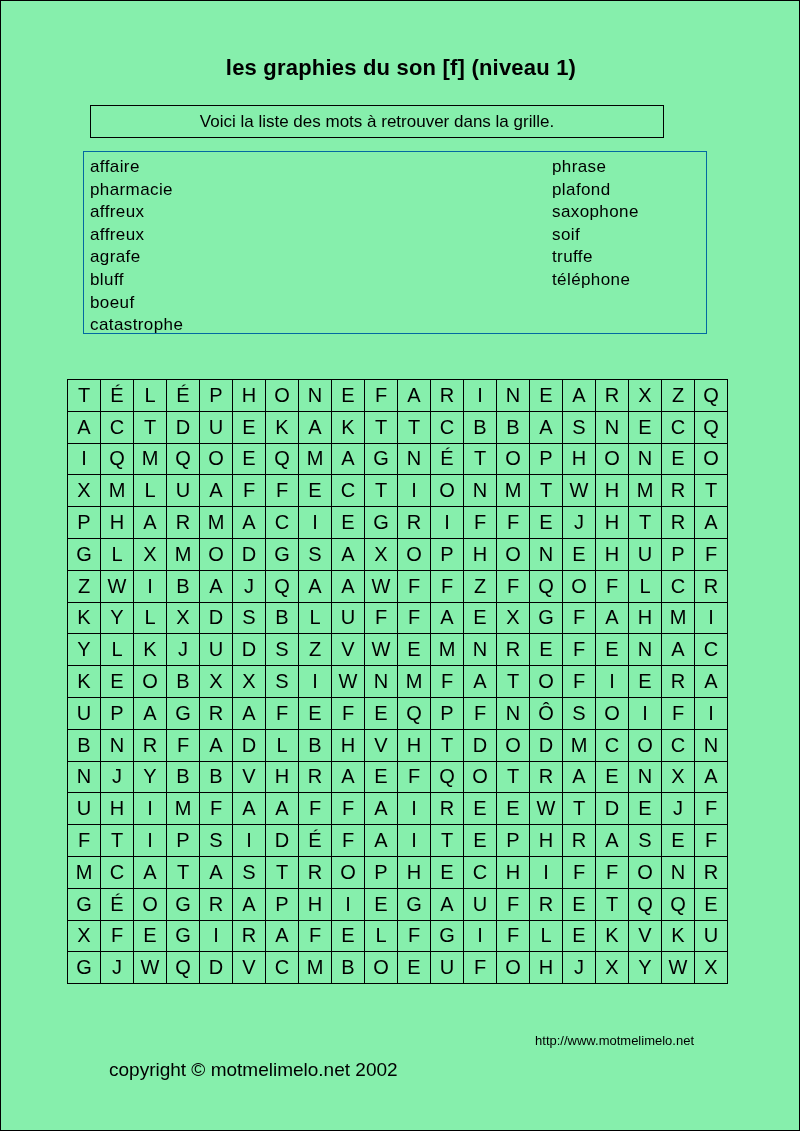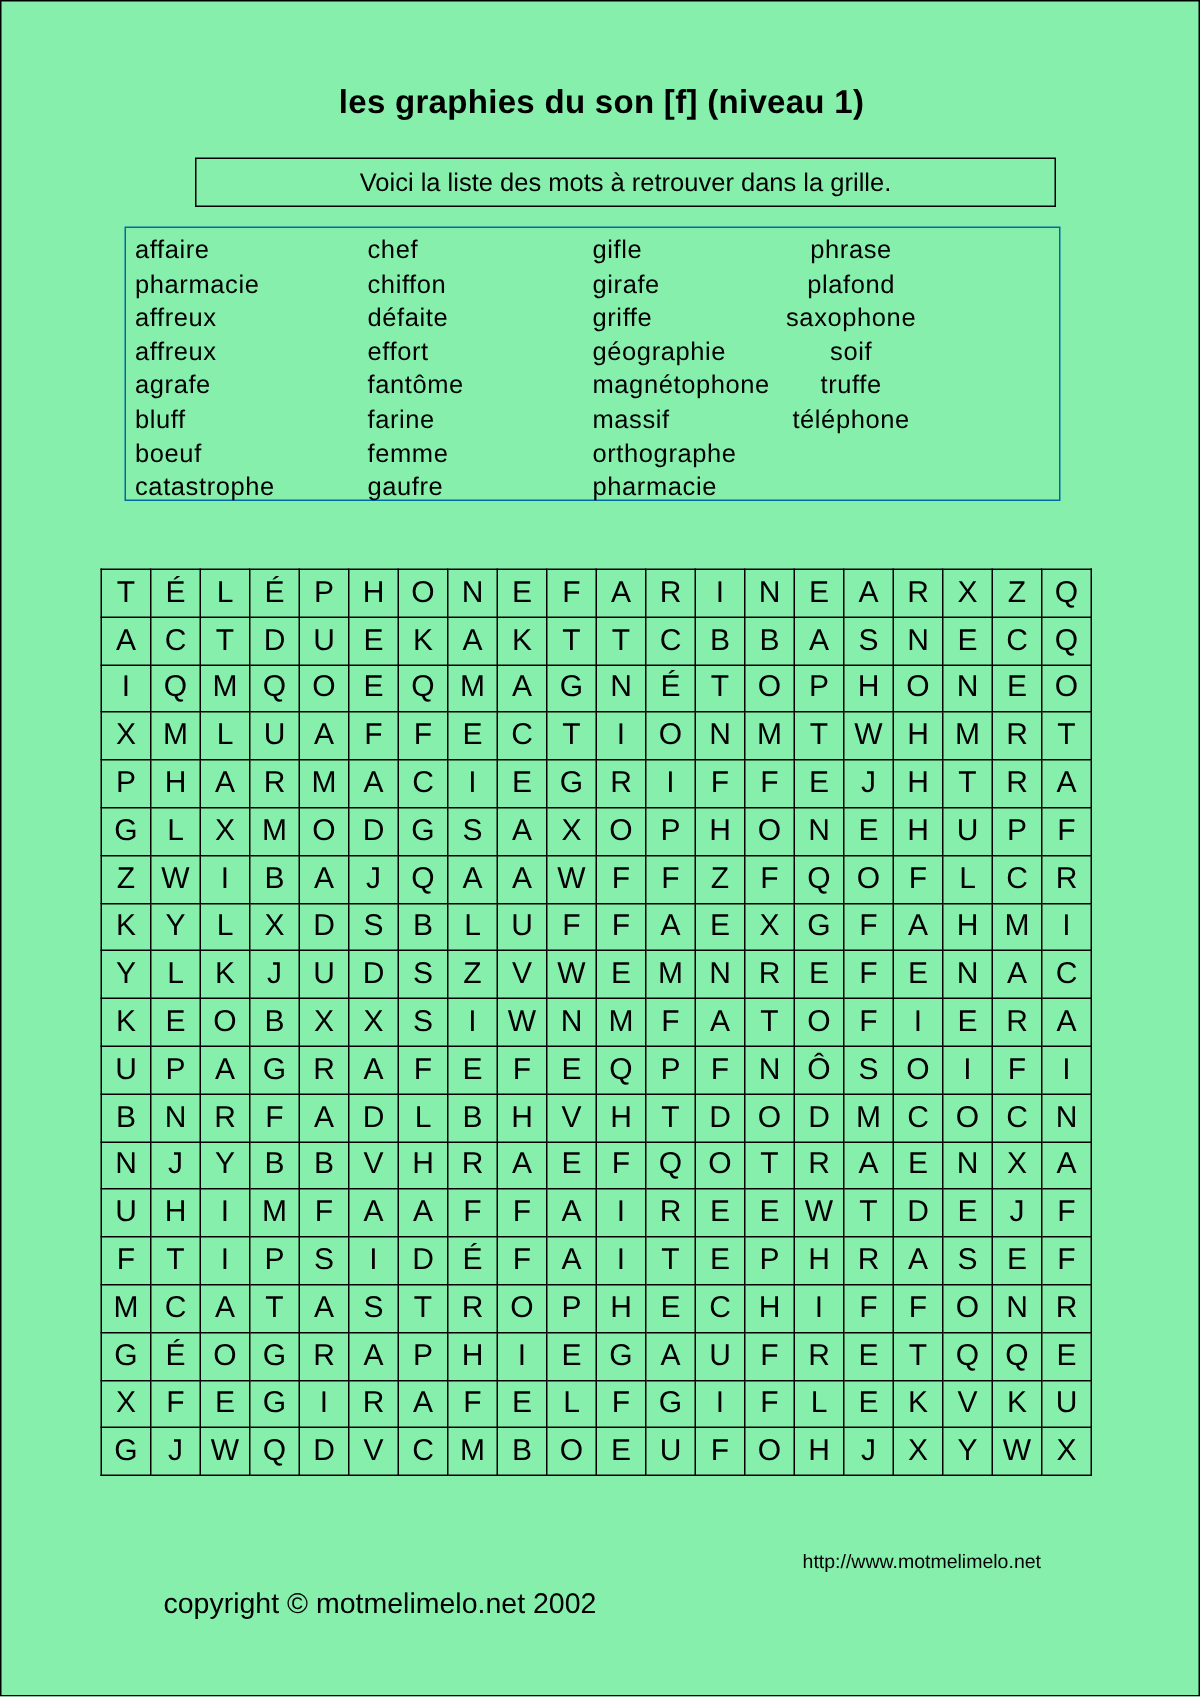--- a/index.html
+++ b/index.html
@@ -15,34 +15,33 @@
     position:absolute; left:0; top:54px; width:800px;
     text-align:center; font-size:22px; font-weight:bold;
     letter-spacing:0.2px;
   }
 
   .subtitle-box {
     position:absolute; left:89px; top:104px; width:574px; height:33px;
     border:1px solid #000;
     display:flex; align-items:center; justify-content:center;
     font-size:17px;
-    margin-left:40px;
   }
 
   .wordlist-box {
     position:absolute; left:82px; top:150px; width:624px; height:183px;
     border:1px solid #0369a1;
     font-size:17px; letter-spacing:0.4px;
   }
   .word-col { position:absolute; top:4px; }
   .word-col .word { display:block; height:22.6px; line-height:22.6px; white-space:nowrap; }
   .word-col.c0 { left:6px; }
   .word-col.c1 { left:161px; }
   .word-col.c2 { left:311px; }
-  .word-col.c3 { left:440px;text-align:center; }
+  .word-col.c3 { left:468px; }
 
   table.grid {
     position:absolute; left:66px; top:378px;
     border-collapse:collapse; table-layout:fixed; width:660px;
   }
   table.grid td {
     width:33px; height:31.8px; border:1px solid #000;
     text-align:center; vertical-align:middle;
     font-size:20px; font-weight:400; padding:0;
   }
@@ -69,40 +68,20 @@
       <div class="word-col c0">
         <span class="word">affaire</span>
         <span class="word">pharmacie</span>
         <span class="word">affreux</span>
         <span class="word">affreux</span>
         <span class="word">agrafe</span>
         <span class="word">bluff</span>
         <span class="word">boeuf</span>
         <span class="word">catastrophe</span>
       </div>
-      <div class="word-col c1">
-        <span class="word">chef</span>
-        <span class="word">chiffon</span>
-        <span class="word">défaite</span>
-        <span class="word">effort</span>
-        <span class="word">fantôme</span>
-        <span class="word">farine</span>
-        <span class="word">femme</span>
-        <span class="word">gaufre</span>
-      </div>
-      <div class="word-col c2">
-        <span class="word">gifle</span>
-        <span class="word">girafe</span>
-        <span class="word">griffe</span>
-        <span class="word">géographie</span>
-        <span class="word">magnétophone</span>
-        <span class="word">massif</span>
-        <span class="word">orthographe</span>
-        <span class="word">pharmacie</span>
-      </div>
       <div class="word-col c3">
         <span class="word">phrase</span>
         <span class="word">plafond</span>
         <span class="word">saxophone</span>
         <span class="word">soif</span>
         <span class="word">truffe</span>
         <span class="word">téléphone</span>
       </div>
     </div>
 

